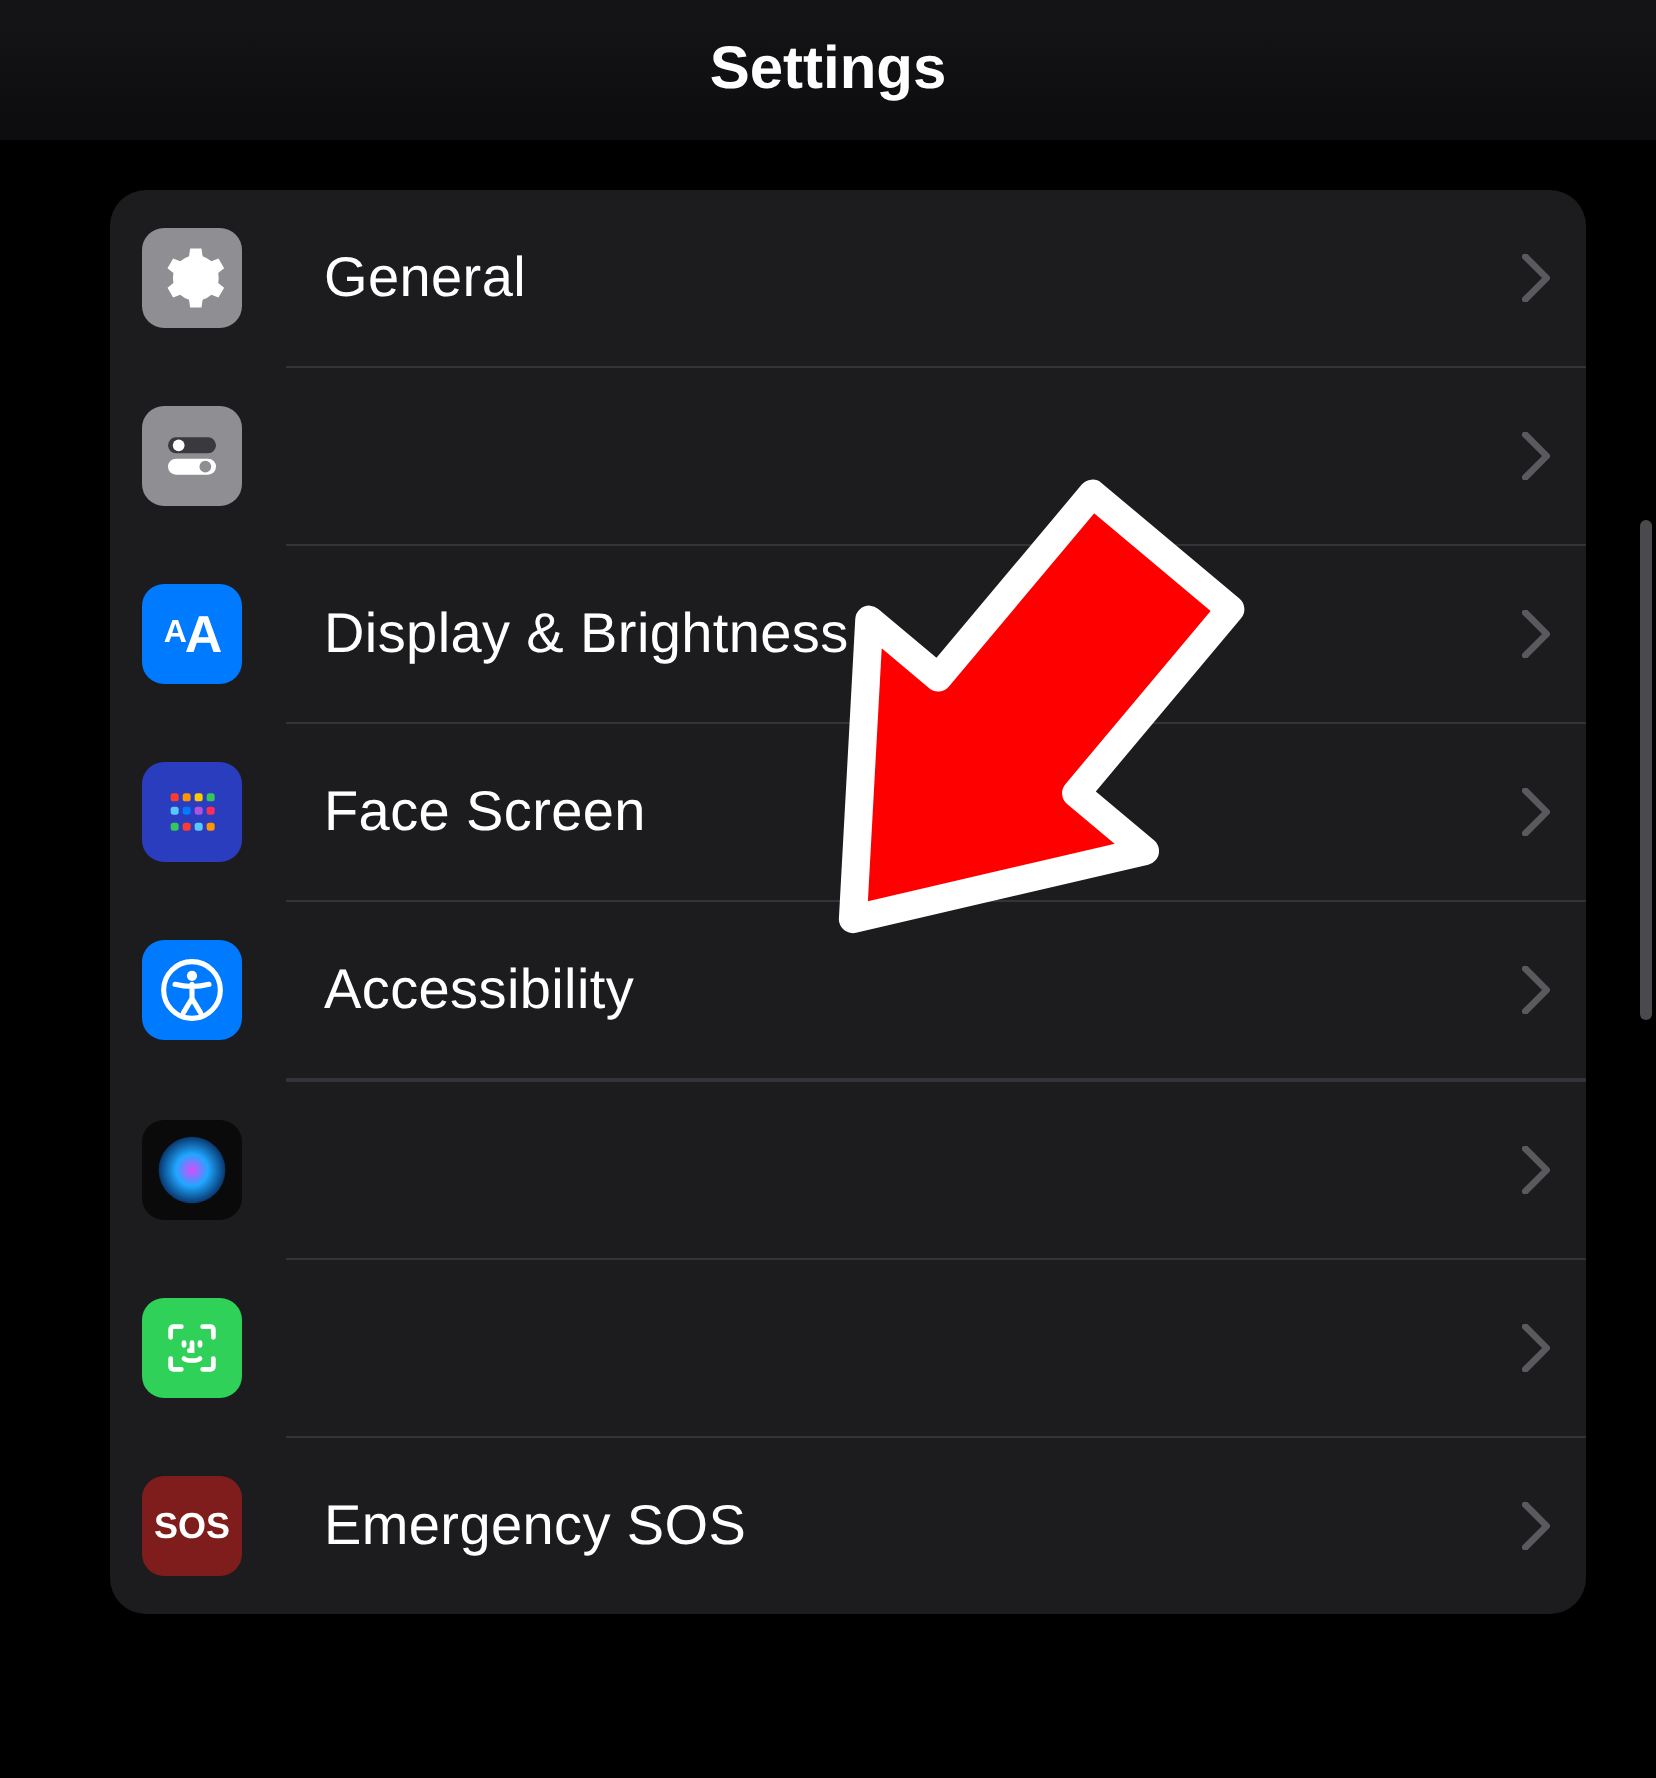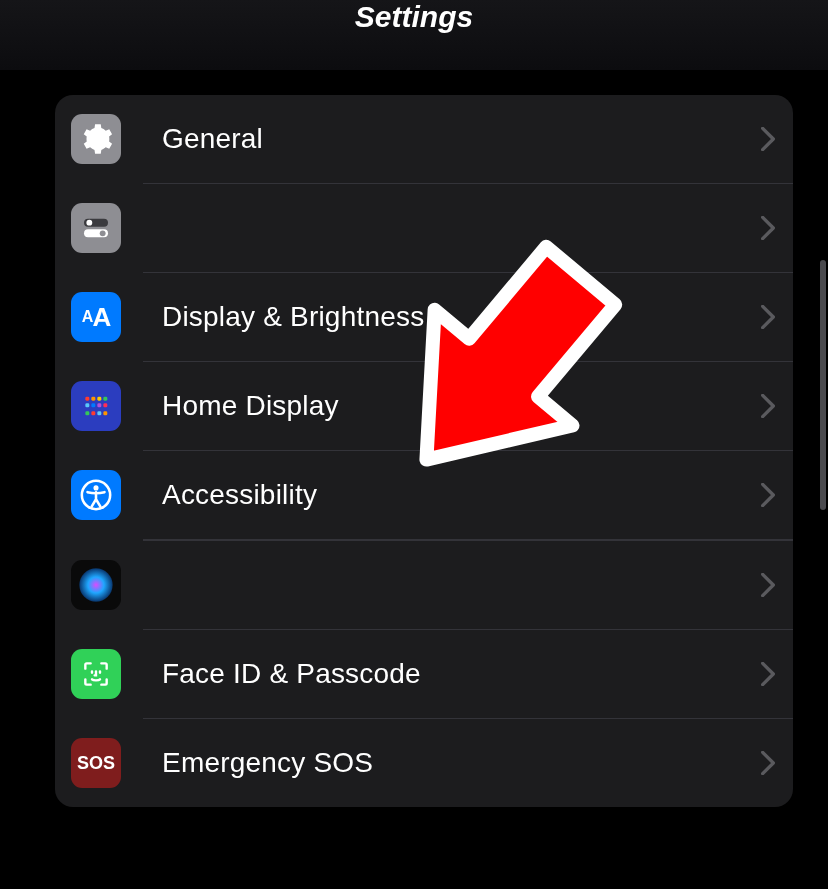--- a/index.html
+++ b/index.html
@@ -1,17 +1,17 @@
 <!DOCTYPE html>
 <html><head>
 <meta charset="utf-8">
 <style>
   * { box-sizing: border-box; margin: 0; padding: 0; }
   html, body { width: 828px; height: 889px; background: #000; font-family: -apple-system, "Helvetica Neue", Arial, sans-serif; color: #fff; overflow: hidden; }
-  .header { height: 70px; display: flex; justify-content: center; background: linear-gradient(#151518,#0c0c0f); font-style: italic; }
+  .header { height: 70px; display: flex; align-items: center; justify-content: center; background: linear-gradient(#151518,#0c0c0f); }
   .header-title { font-size: 30px; font-weight: 700; }
   .content { position: absolute; top: 70px; left: 0; right: 0; bottom: 0; background: #000; padding: 25px 35px 0 55px; }
   .group { background: #1c1c1e; border-radius: 18px; overflow: hidden; }
   .row { display: flex; align-items: center; height: 88px; padding-left: 16px; padding-right: 18px; cursor: pointer; gap: 19px; }
   .icon-box { width: 50px; height: 50px; border-radius: 11px; flex: 0 0 50px; display: flex; align-items: center; justify-content: center; margin-right: 22px; }
   .label { font-size: 28px; font-weight: 400; color: #fff; letter-spacing: 0.2px; }
   .spacer { flex: 1; }
   .chev { width: 14px; height: 24px; }
   .sep { height: 1px; background: #333339; margin-left: 88px; }
   
@@ -93,21 +93,21 @@
           <rect x="4" y="10" width="3" height="3" rx="1" fill="#5ac8fa"></rect>
             <rect x="8.5" y="10" width="3" height="3" rx="1" fill="#007aff"></rect>
             <rect x="13" y="10" width="3" height="3" rx="1" fill="#af52de"></rect>
             <rect x="17.5" y="10" width="3" height="3" rx="1" fill="#ff2d55"></rect>
           <rect x="4" y="16" width="3" height="3" rx="1" fill="#34c759"></rect>
             <rect x="8.5" y="16" width="3" height="3" rx="1" fill="#ff3b30"></rect>
             <rect x="13" y="16" width="3" height="3" rx="1" fill="#5ac8fa"></rect>
             <rect x="17.5" y="16" width="3" height="3" rx="1" fill="#ff9500"></rect>
         </svg>
       </div>
-      <div class="label">Home Display</div>
+      <div class="label">Face Screen</div>
       <div class="spacer"></div>
       <svg class="chev" viewBox="0 0 10 18" fill="none">
           <path d="M1 1l8 8-8 8" stroke="#5a5a5e" stroke-width="2.5" stroke-linecap="round" stroke-linejoin="round"></path>
         </svg>
     </div>
     <div class="sep"></div>
 
     <div class="row">
       <div class="icon-box bg-blue">
         <svg viewBox="0 0 24 24" width="34" height="34" fill="none">
@@ -147,21 +147,20 @@
     </div>
     <div class="sep"></div>
 
     <div class="row">
       <div class="icon-box bg-green">
         <svg viewBox="0 0 24 24" width="32" height="32" fill="none" stroke="#fff" stroke-width="1.8" stroke-linecap="round">
             <path d="M4 8V5a1 1 0 011-1h3M20 8V5a1 1 0 00-1-1h-3M4 16v3a1 1 0 001 1h3M20 16v3a1 1 0 01-1 1h-3"></path>
             <path d="M9 10v1M15 10v1M12 10v3h-1M9 16c1 1 5 1 6 0"></path>
           </svg>
       </div>
-      <div class="label">Face ID &amp; Passcode</div>
       <div class="spacer"></div>
       <svg class="chev" viewBox="0 0 10 18" fill="none">
           <path d="M1 1l8 8-8 8" stroke="#5a5a5e" stroke-width="2.5" stroke-linecap="round" stroke-linejoin="round"></path>
         </svg>
     </div>
     <div class="sep"></div>
 
     <div class="row">
       <div class="icon-box bg-red sos">SOS</div>
       <div class="label">Emergency SOS</div>

